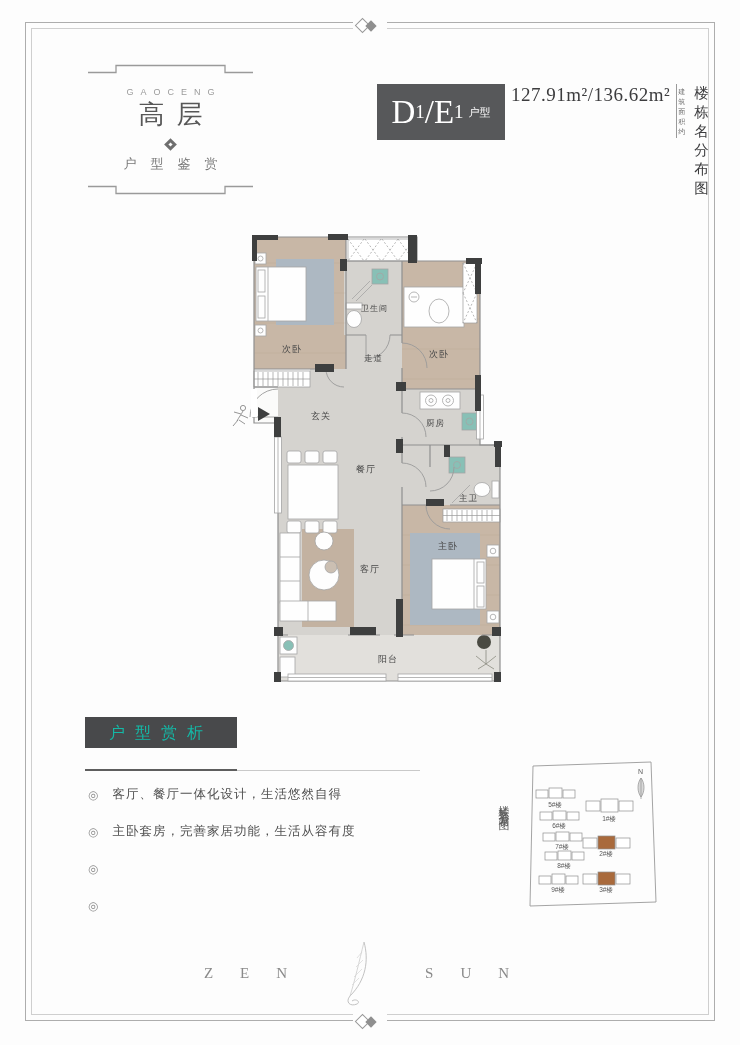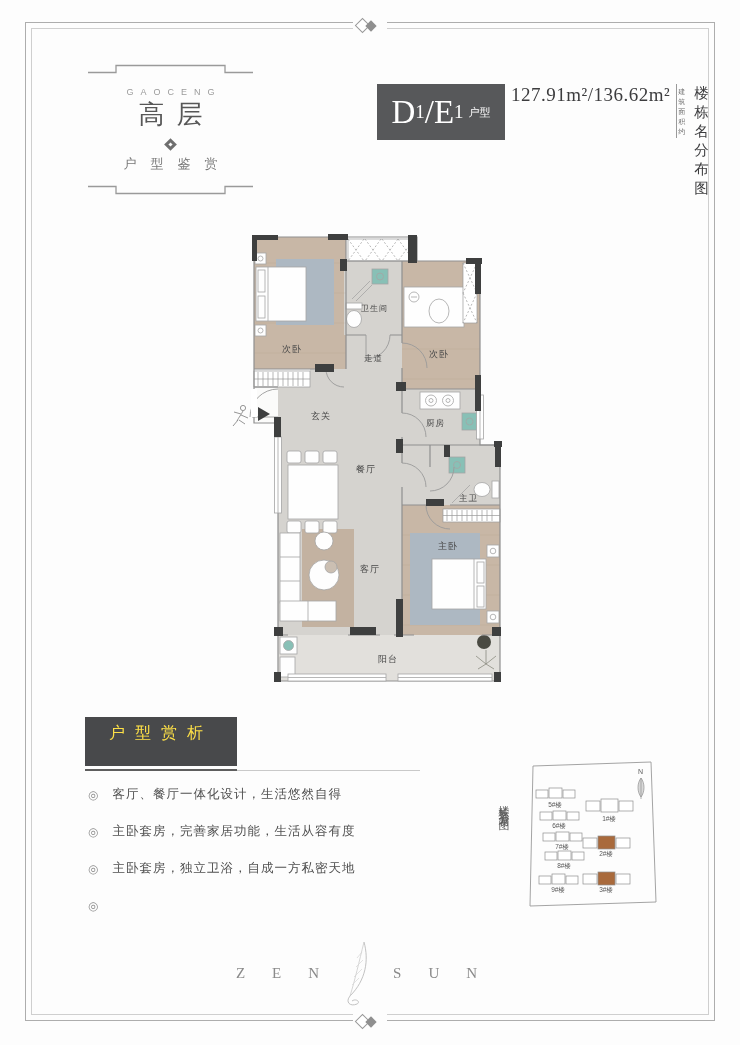--- a/index.html
+++ b/index.html
@@ -28,33 +28,33 @@
   .area-col{position:absolute;left:511px;top:84px;width:162px;height:56px;display:flex;flex-direction:row;justify-content:space-between;}
   .area-main{font-family:"Liberation Serif",serif;font-size:19px;color:#3c3c3e;text-align:center;letter-spacing:.5px;}
   .area-div{display:flex;align-items:center;color:#6e6e6e;font-size:7px;letter-spacing:1px;}
   .area-div:before,.area-div:after{content:"";flex:1;border-top:1px solid #8f8f8f;margin:0 4px;}
   .area-layout{font-size:14.5px;letter-spacing:3px;color:#3c3c3e;text-align:center;padding-bottom:2px;}
   .vline{position:absolute;left:676px;top:84px;width:1px;height:54px;background:#9a9a9a;}
   
   .plan{position:absolute;left:230px;top:223px;}
   .plan text{font-family:"Liberation Sans",sans-serif;fill:#474747;letter-spacing:1px;}
   
-  .an-title{position:absolute;left:85px;top:717px;width:152px;height:49px;background:#48494b;color:#fde047;
+  .an-title{position:absolute;left:85px;top:717px;width:152px;height:31px;background:#48494b;color:#14b8a6;
             font-size:16px;letter-spacing:10px;text-align:center;line-height:31px;box-sizing:border-box;}
   .an-line-dark{position:absolute;left:85px;top:769px;width:152px;height:2px;background:#5e5e5e;}
   .an-line-light{position:absolute;left:237px;top:770px;width:183px;height:1px;background:#c9c9c9;}
   .bullets{position:absolute;left:88px;top:786px;width:350px;}
   .b-row{display:flex;align-items:center;margin-bottom:20px;height:17px;}
   .b-ico{color:#8a8a8a;font-size:12px;margin-right:14px;line-height:1;}
   .b-txt{font-size:12.5px;color:#4f4f4f;letter-spacing:1px;}
   
   .sitemap{position:absolute;left:496px;top:750px;}
   .sitemap text{fill:#5a5a5a;font-family:"Liberation Sans",sans-serif;}
   
-  .brand{position:absolute;left:0;top:938px;width:740px;display:flex;align-items:center;justify-content:center;}
+  .brand{position:absolute;left:0;top:938px;width:740px;display:flex;align-items:center;justify-content:center;gap:32px;}
   .brand-txt{font-family:"Liberation Serif",serif;font-size:15px;color:#8a8a8a;letter-spacing:27px;}
   .brand-txt.lft{margin-right:-12px;}
   .brand-txt.rgt{margin-left:15px;}
 </style>
 </head>
 <body>
 
 <div id="page">
 
   <div class="frame-outer"></div>
@@ -341,21 +341,20 @@
     <div class="b-row">
       <span class="b-ico">◎</span>
       <span class="b-txt">客厅、餐厅一体化设计，生活悠然自得</span>
     </div>
     <div class="b-row">
       <span class="b-ico">◎</span>
       <span class="b-txt">主卧套房，完善家居功能，生活从容有度</span>
     </div>
     <div class="b-row">
       <span class="b-ico">◎</span>
-      <span class="b-txt">主卧套房，独立卫浴，自成一方私密天地</span>
     </div>
     <div class="b-row">
       <span class="b-ico">◎</span>
     </div>
   </div>
 
   <svg class="sitemap" width="185" height="180" viewBox="0 0 185 180">
     <text x="8" y="46" font-size="11" style="writing-mode:vertical-rl;letter-spacing:3px" fill="#6e6e6e">楼栋名分布图</text>
     <polygon points="37,16 155,12 160,152 34,156" fill="none" stroke="#9a9a9a" stroke-width="0.9"></polygon>
 

